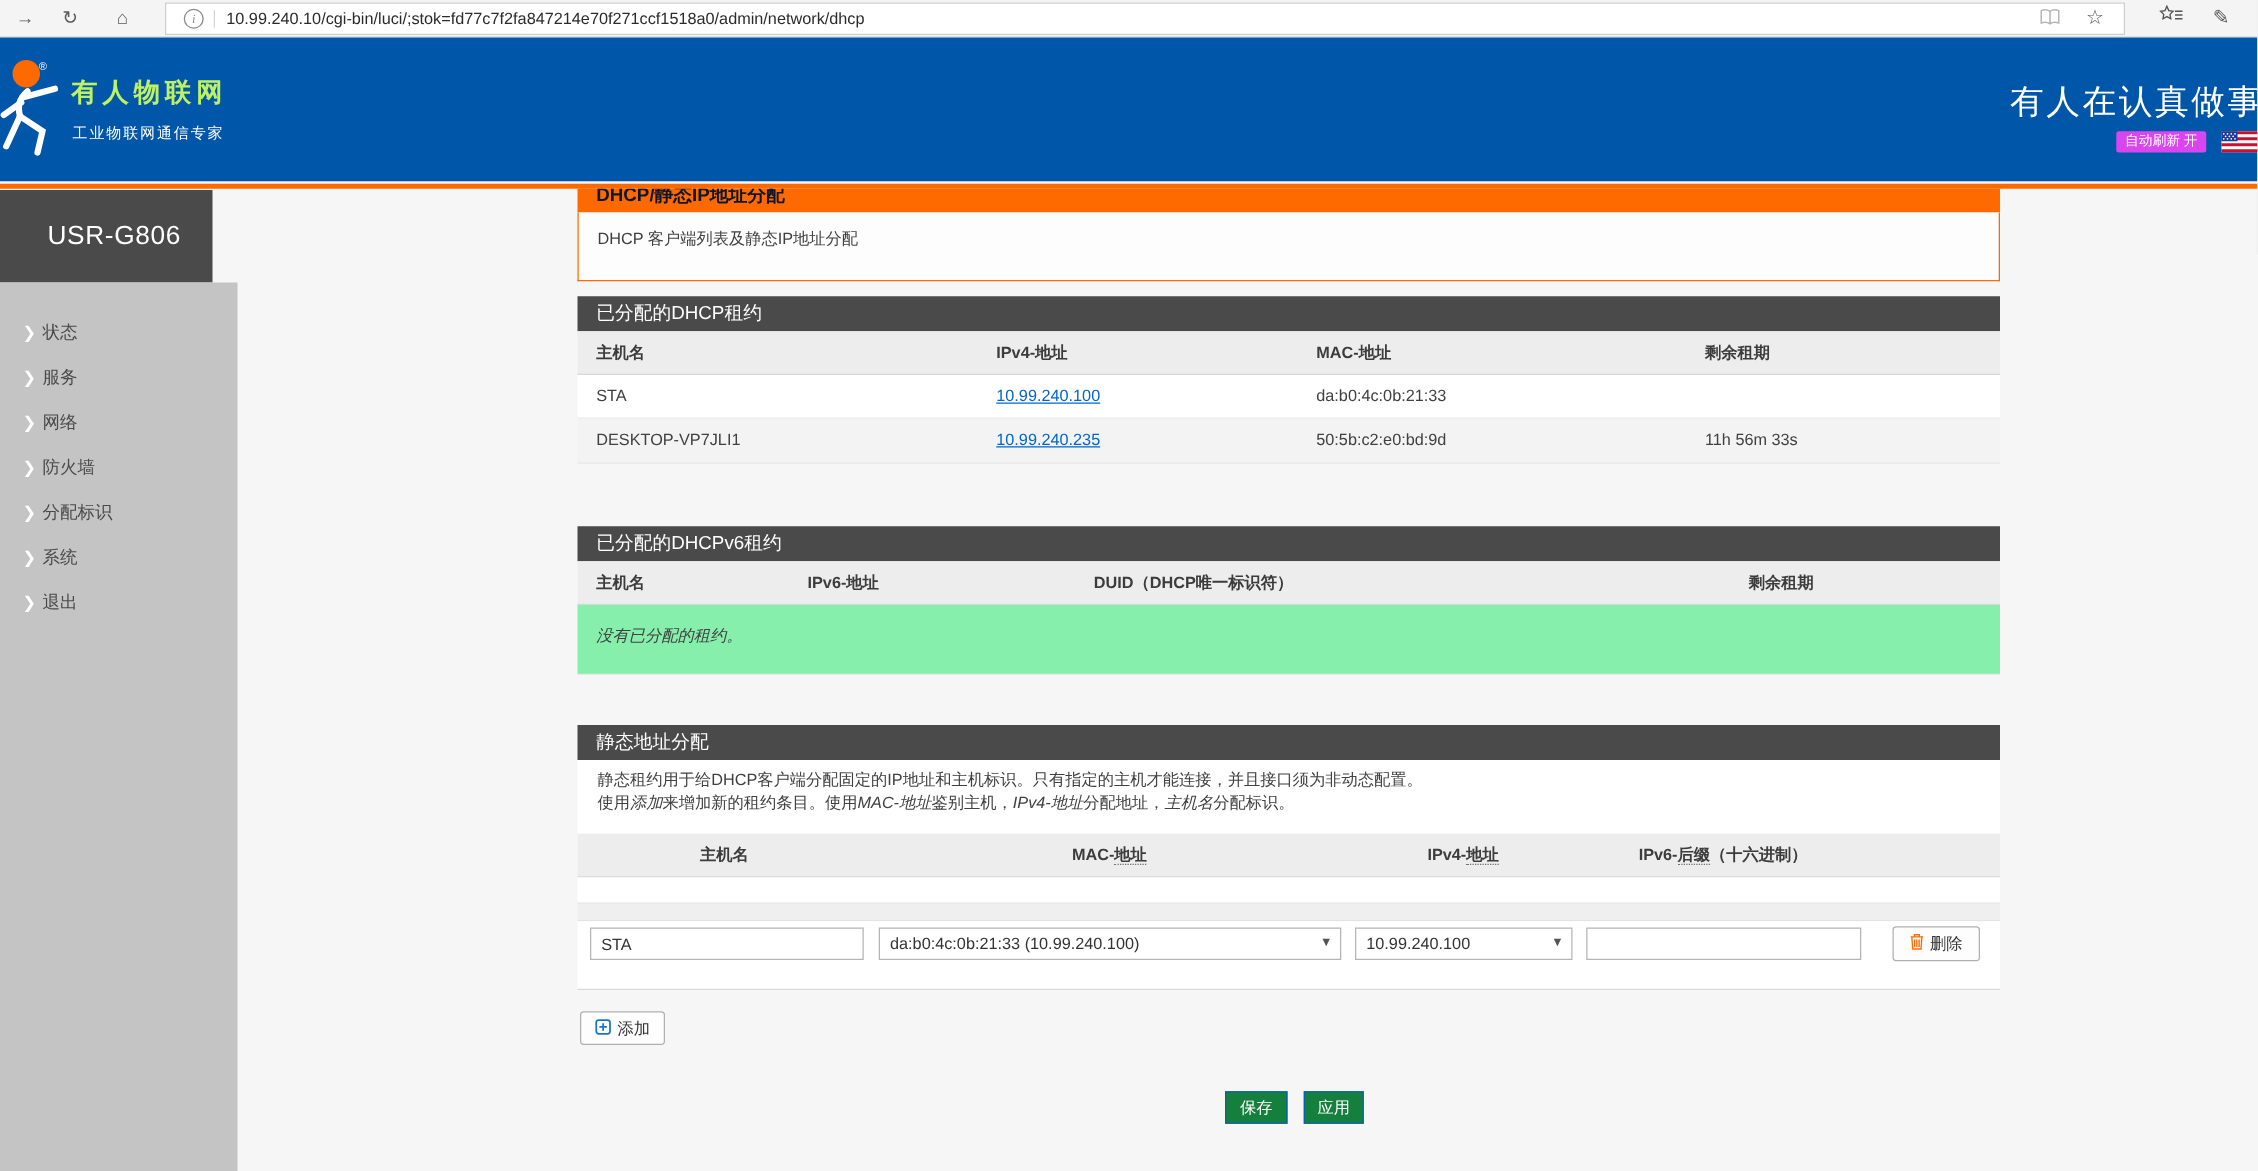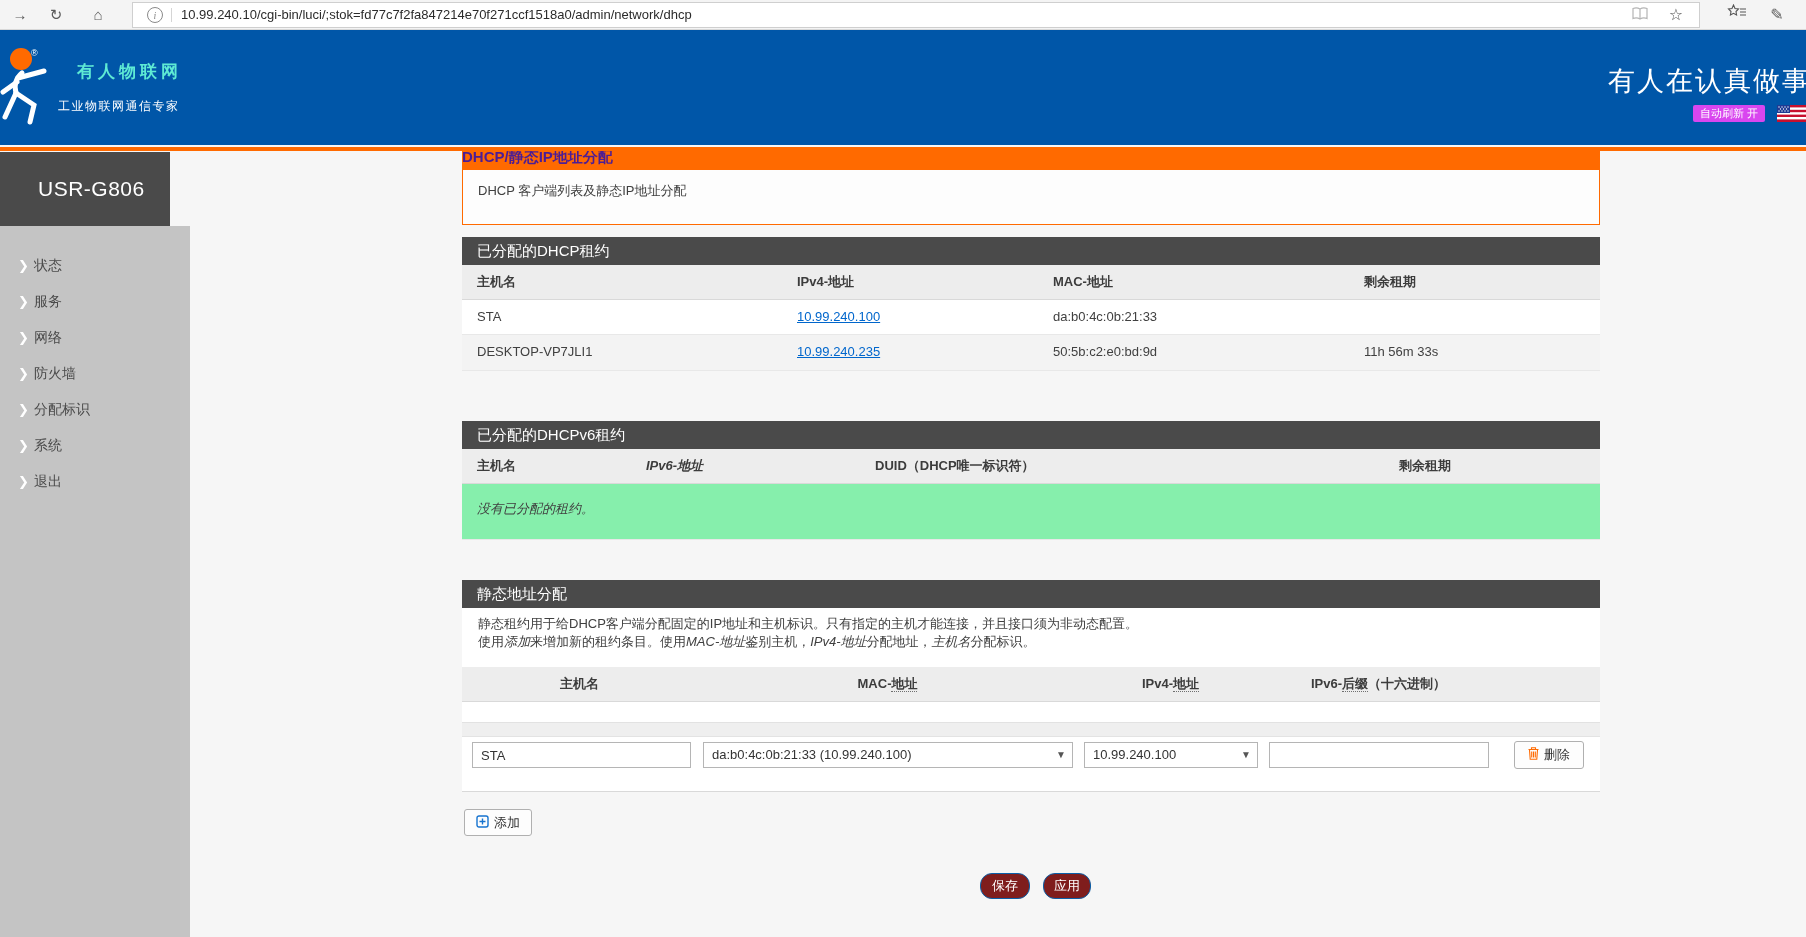--- a/index.html
+++ b/index.html
@@ -12,74 +12,74 @@
   .url-bar { position:absolute; left:132px; top:2px; width:1568px; height:26px; background:#ffffff; border:1px solid #cfcfcf; }
   .url-info { position:absolute; left:14px; top:4px; width:16px; height:16px; border:1px solid #8a8a8a; border-radius:50%; color:#8a8a8a; font-size:10px; line-height:15px; text-align:center; font-style:italic; font-family:"Liberation Serif",serif; }
   .url-sep { position:absolute; left:38px; top:5px; width:1px; height:14px; background:#d5d5d5; }
   .url-text { position:absolute; left:48px; top:0; height:24px; line-height:24px; font-size:13px; color:#2b2b2b; white-space:nowrap; }
   .urlbar-icon { position:absolute; top:2px; width:22px; height:20px; text-align:center; line-height:20px; font-size:14px; color:#777; cursor:pointer; }
 
   
   .site-header { position:absolute; top:30px; left:0; width:1806px; height:115px; background:#0056a8; }
   .logo-wrap { position:absolute; left:0; top:15px; width:100px; height:90px; }
   .logo-r { position:absolute; left:31px; top:3px; color:#fff; font-size:9px; }
-  .brand-title { position:absolute; left:57px; top:30px; color:#5eead4; font-size:17px; font-weight:bold; letter-spacing:4px;margin-left:20px; }
+  .brand-title { position:absolute; left:57px; top:30px; color:#bef264; font-size:21px; font-weight:bold; letter-spacing:4px; }
   .brand-sub { position:absolute; left:58px; top:68px; color:#fff; font-size:12px; letter-spacing:1.5px; }
   .slogan { position:absolute; left:1608px; top:33px; color:#fff; font-size:27px; letter-spacing:2px; white-space:nowrap; }
   .auto-refresh { position:absolute; left:1693px; top:75px; height:17px; padding:0 7px; background:#d946ef; border-radius:2px; color:#fff; font-size:11px; line-height:17px; cursor:pointer; }
   .flag { position:absolute; left:1777px; top:75px; cursor:pointer; }
   .orange-line { position:absolute; top:147px; left:0; width:1806px; height:4px; background:#ff6a00; }
 
   
   .sidebar-head { position:absolute; top:152px; left:0; width:170px; height:74px; background:#4a4a4a; }
   .sidebar-head span { position:absolute; left:38px; top:25px; color:#fff; font-size:21px; letter-spacing:0.5px; }
   .sidebar-menu { position:absolute; top:226px; left:0; width:190px; height:711px; background:#c4c4c4; padding-top:21px; }
   .menu-item { height:36px; line-height:36px; cursor:pointer; }
   .menu-item .chev { display:inline-block; margin-left:18px; width:16px; color:#ffffff; font-size:13px; font-weight:bold; }
   .menu-item .lbl { color:#4a4a4a; font-size:14px; }
 
   
   .content-block { position:absolute; left:462px; width:1138px; }
   .page-titlebar { top:151px; height:19px; background:#ff6a00; overflow:hidden; }
-  .page-titlebar div { margin-top:-8px; line-height:28px; color:#4c1d95; font-size:15px; font-weight:bold; }
+  .page-titlebar div { margin-top:-8px; line-height:28px; padding-left:15px; color:#0f172a; font-size:15px; font-weight:bold; }
   .page-subtitle { top:170px; height:55px; background:#fdfdfd; border:1px solid #ff6a00; border-top:none; }
   .page-subtitle div { line-height:41px; padding-left:15px; font-size:13px; color:#404040; }
 
   .section-bar { height:28px; background:#4a4a4a; color:#fff; font-size:15px; line-height:28px; padding-left:15px; }
   .t-headrow { display:flex; height:35px; background:#ededed; border-bottom:1px solid #d9d9d9; }
   .t-headrow > div { font-size:13px; font-weight:bold; color:#3c3c3c; line-height:34px; padding-left:15px; }
   .t-row { display:flex; height:35px; background:#fff; border-bottom:1px solid #e8e8e8; }
   .t-row.alt { background:#f3f3f3; height:36px; }
   .t-row > div { font-size:13px; color:#404040; line-height:34px; padding-left:15px; white-space:nowrap; }
   .t-row a { color:#0066cc; text-decoration:underline; cursor:pointer; }
   .t-empty { height:56px; background:#86efac; border-bottom:1px solid #e8e8e8; }
   .t-empty div { font-size:13px; color:#404040; font-style:italic; padding:16px 0 0 15px; }
 
   
   .c1a{width:320px;} .c1b{width:256px;} .c1c{width:311px;} .c1d{width:251px;}
   
-  .c2a{width:169px;} .c2b{width:229px;font-style:italic;} .c2c{width:524px;} .c2d{width:216px;}
+  .c2a{width:169px;} .c2b{width:229px;} .c2c{width:524px;} .c2d{width:216px;}
 
   
   .s3-desc { height:59px; background:#ffffff; padding:7px 0 0 16px; font-size:13px; color:#404040; line-height:18px; }
   .s3-desc i { font-style:italic; }
   .s3-headrow { display:flex; height:35px; background:#ededed; border-bottom:1px solid #d9d9d9; }
   .s3-headrow > div { font-size:13px; font-weight:bold; color:#3c3c3c; line-height:34px; text-align:center; }
   .abbr { border-bottom:1px dotted #707070; }
   .c3a{width:235px;} .c3b{width:381px;} .c3c{width:185px;} .c3d{width:231px;} .c3e{width:106px;}
   .s3-empty { height:21px; background:#fff; border-bottom:1px solid #e2e2e2; }
   .s3-gap { height:14px; background:#efefef; border-bottom:1px solid #e3e3e3; }
   .s3-inputrow { position:relative; height:55px; background:#fff; border-bottom:1px solid #d9d9d9; }
   .fld { position:absolute; top:5px; height:26px; border:1px solid #b5b5b5; background:#fff; font-size:13px; color:#333; padding:0 8px; }
   .sel { position:absolute; top:5px; height:26px; border:1px solid #b5b5b5; background:#fff; font-size:13px; color:#333; line-height:24px; padding:0 22px 0 8px; white-space:nowrap; overflow:hidden; cursor:pointer; }
   .sel .dd { position:absolute; right:6px; top:0; line-height:24px; font-size:10px; color:#555; }
   .btn-white { display:flex; align-items:center; gap:5px; justify-content:center; background:#fdfdfd; border:1px solid #b0b0b0; border-radius:3px; font-size:13px; color:#333; cursor:pointer; }
   .del-btn { position:absolute; left:1052px; top:4px; width:70px; height:28px; }
   .add-btn { position:absolute; left:464px; top:809px; width:68px; height:27px; }
-  .blue-btn { position:absolute; top:873px; height:26px; background:#7f1d1d; border:1px solid #0a5fa8; border-radius:12px; color:#fff; font-size:13px; text-align:center; line-height:24px; cursor:pointer; }
+  .blue-btn { position:absolute; top:873px; height:26px; background:#15803d; border:1px solid #0a5fa8; border-radius:0; color:#fff; font-size:13px; text-align:center; line-height:24px; cursor:pointer; }
 </style>
 </head>
 <body>
 
 <div class="screen">
 
   <div class="browser-bar">
     <div class="b-icon" style="left:8px;">→</div>
     <div class="b-icon" style="left:44px;">↻</div>
     <div class="b-icon" style="left:86px;">⌂</div>

